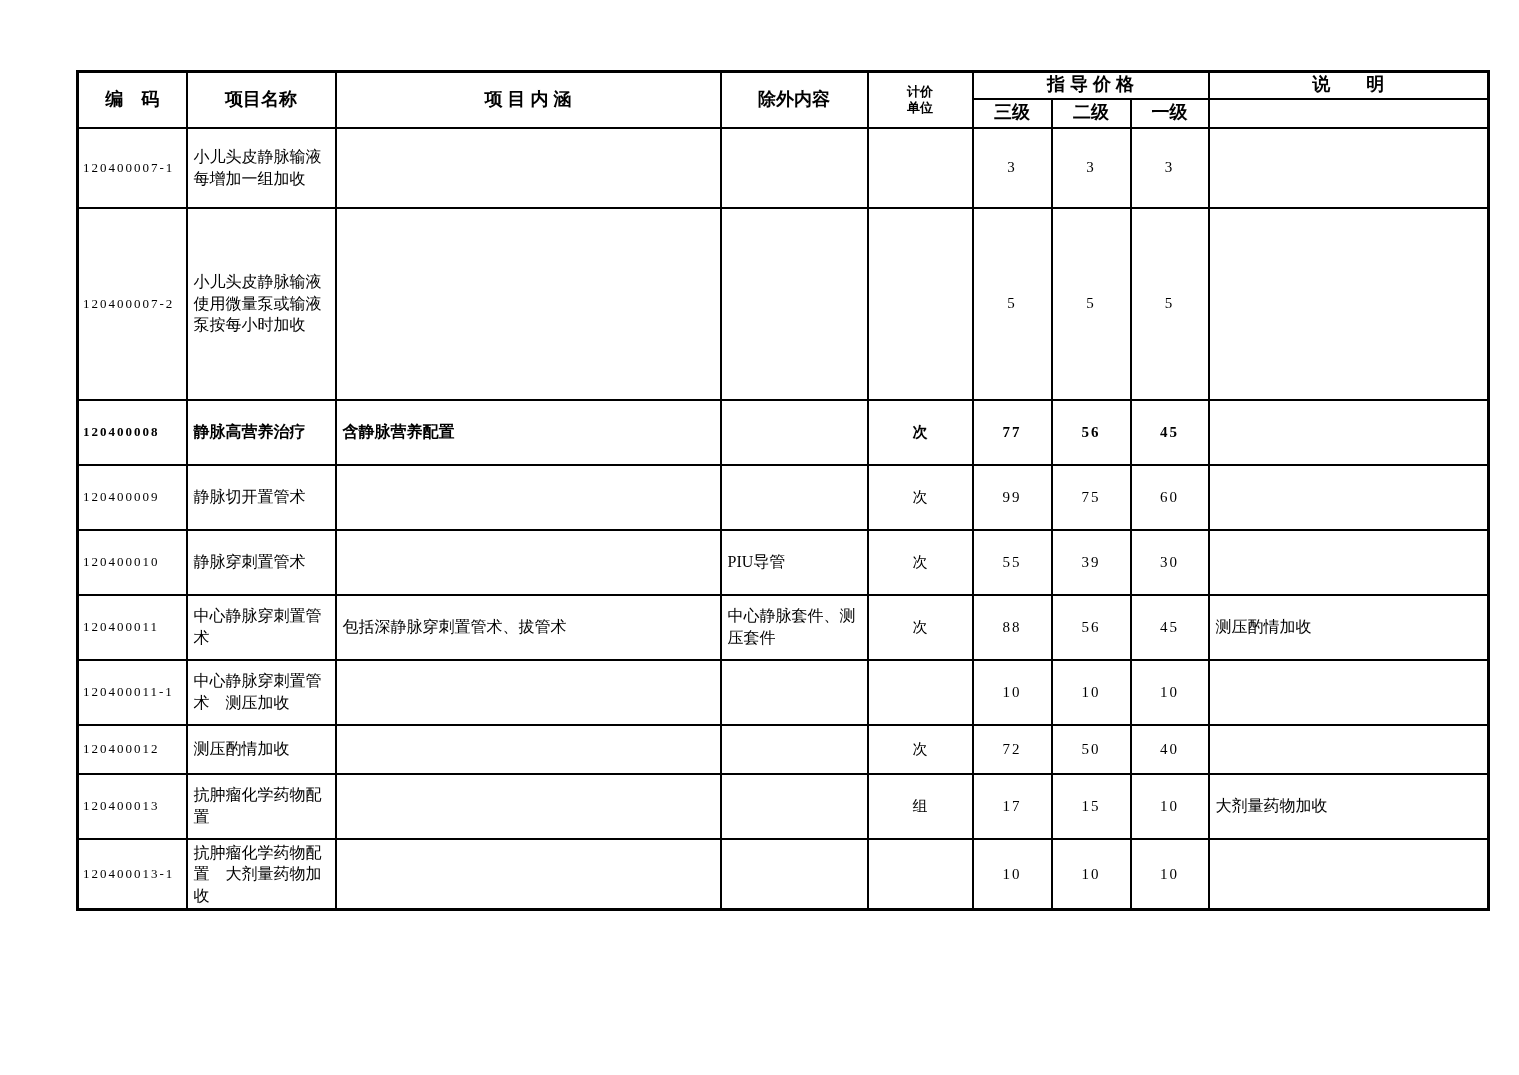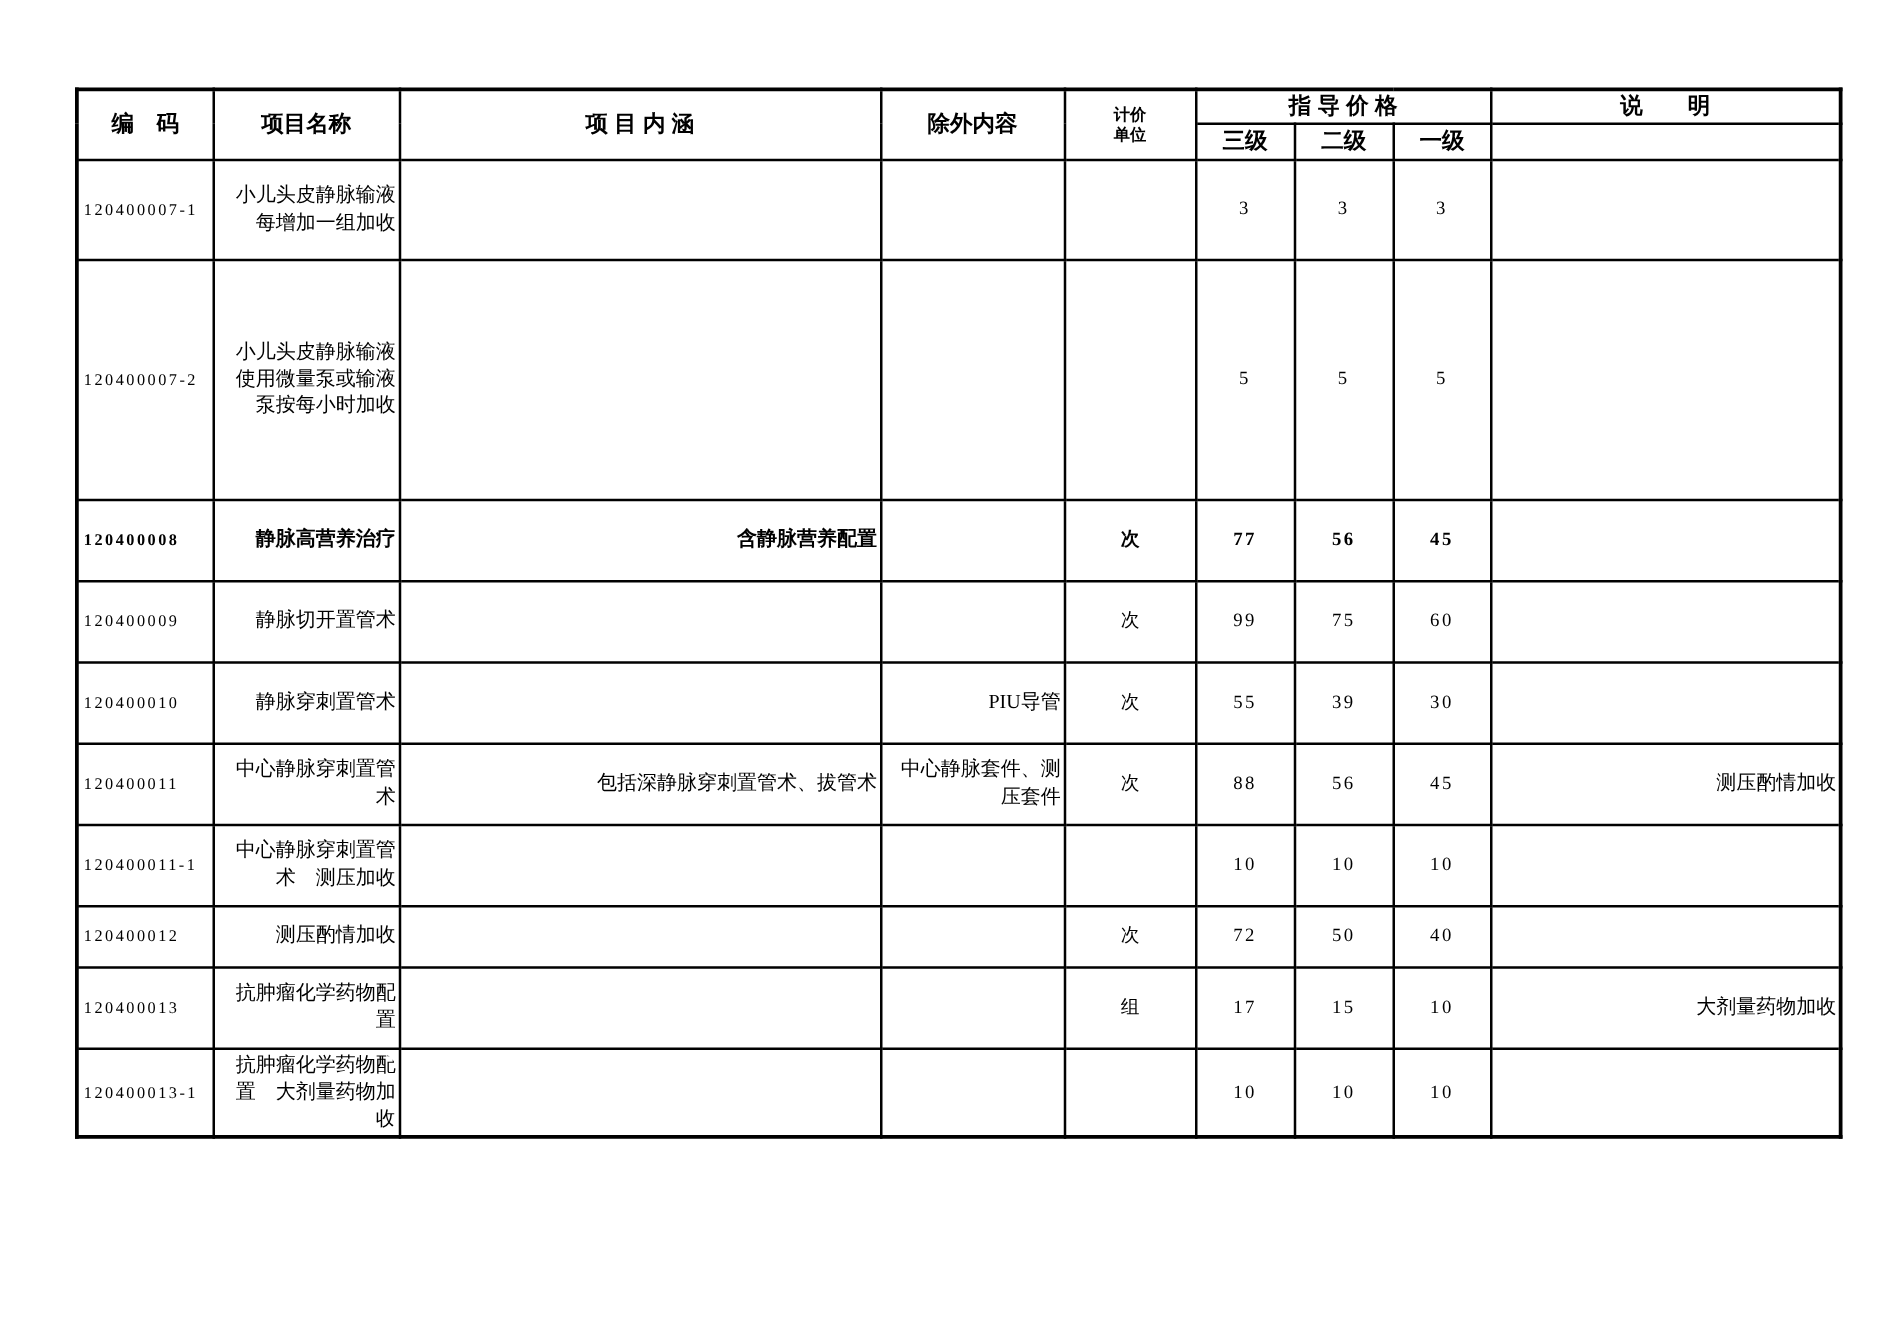--- a/index.html
+++ b/index.html
@@ -4,41 +4,41 @@
 <style>
   * { box-sizing: border-box; margin: 0; padding: 0; }
   html, body { background: #ffffff; }
   body {
     width: 1519px; height: 1075px;
     font-family: "Liberation Serif", "DejaVu Serif", serif;
     color: #000;
   }
   .page { position: relative; width: 1519px; height: 1075px; background: #fff; overflow: hidden; }
   table.price-table {
-    position: absolute; left: 60px; top: 70px; width: 1411px;
+    position: absolute; left: 76px; top: 70px; width: 1411px;
     border-collapse: collapse; table-layout: fixed;
     border: 3px solid #000;
   }
   table.price-table th, table.price-table td {
     border: 2px solid #000; overflow: hidden; word-break: break-all;
   }
   thead th {
     font-family: "Liberation Sans", "DejaVu Sans", sans-serif;
     font-weight: bold; font-size: 18px; text-align: center;
     vertical-align: middle; padding: 0; line-height: 1.2;
   }
   tr.h1 { height: 27px; }
   tr.h2 { height: 29px; }
   .th-unit { font-size: 13px; }
   tbody td { font-size: 16px; vertical-align: middle; line-height: 1.35; padding: 2px; }
   .td-code {
     font-size: 13px; letter-spacing: 2px; text-align: left;
     padding-left: 4px; word-break: keep-all;
   }
-  .td-name, .td-content, .td-excluded, .td-note { text-align: right; padding-left: 6px; padding-right: 2px; border-radius: 20px; }
+  .td-name, .td-content, .td-excluded, .td-note { text-align: left; padding-left: 6px; padding-right: 2px; border-radius: 20px; }
   .td-unit { text-align: center; font-size: 15px; }
   .td-price { text-align: center; font-size: 15px; letter-spacing: 2px; }
 </style>
 </head>
 <body>
 
 <div class="page">
   <table class="price-table">
     <colgroup>
       <col style="width:109px">

